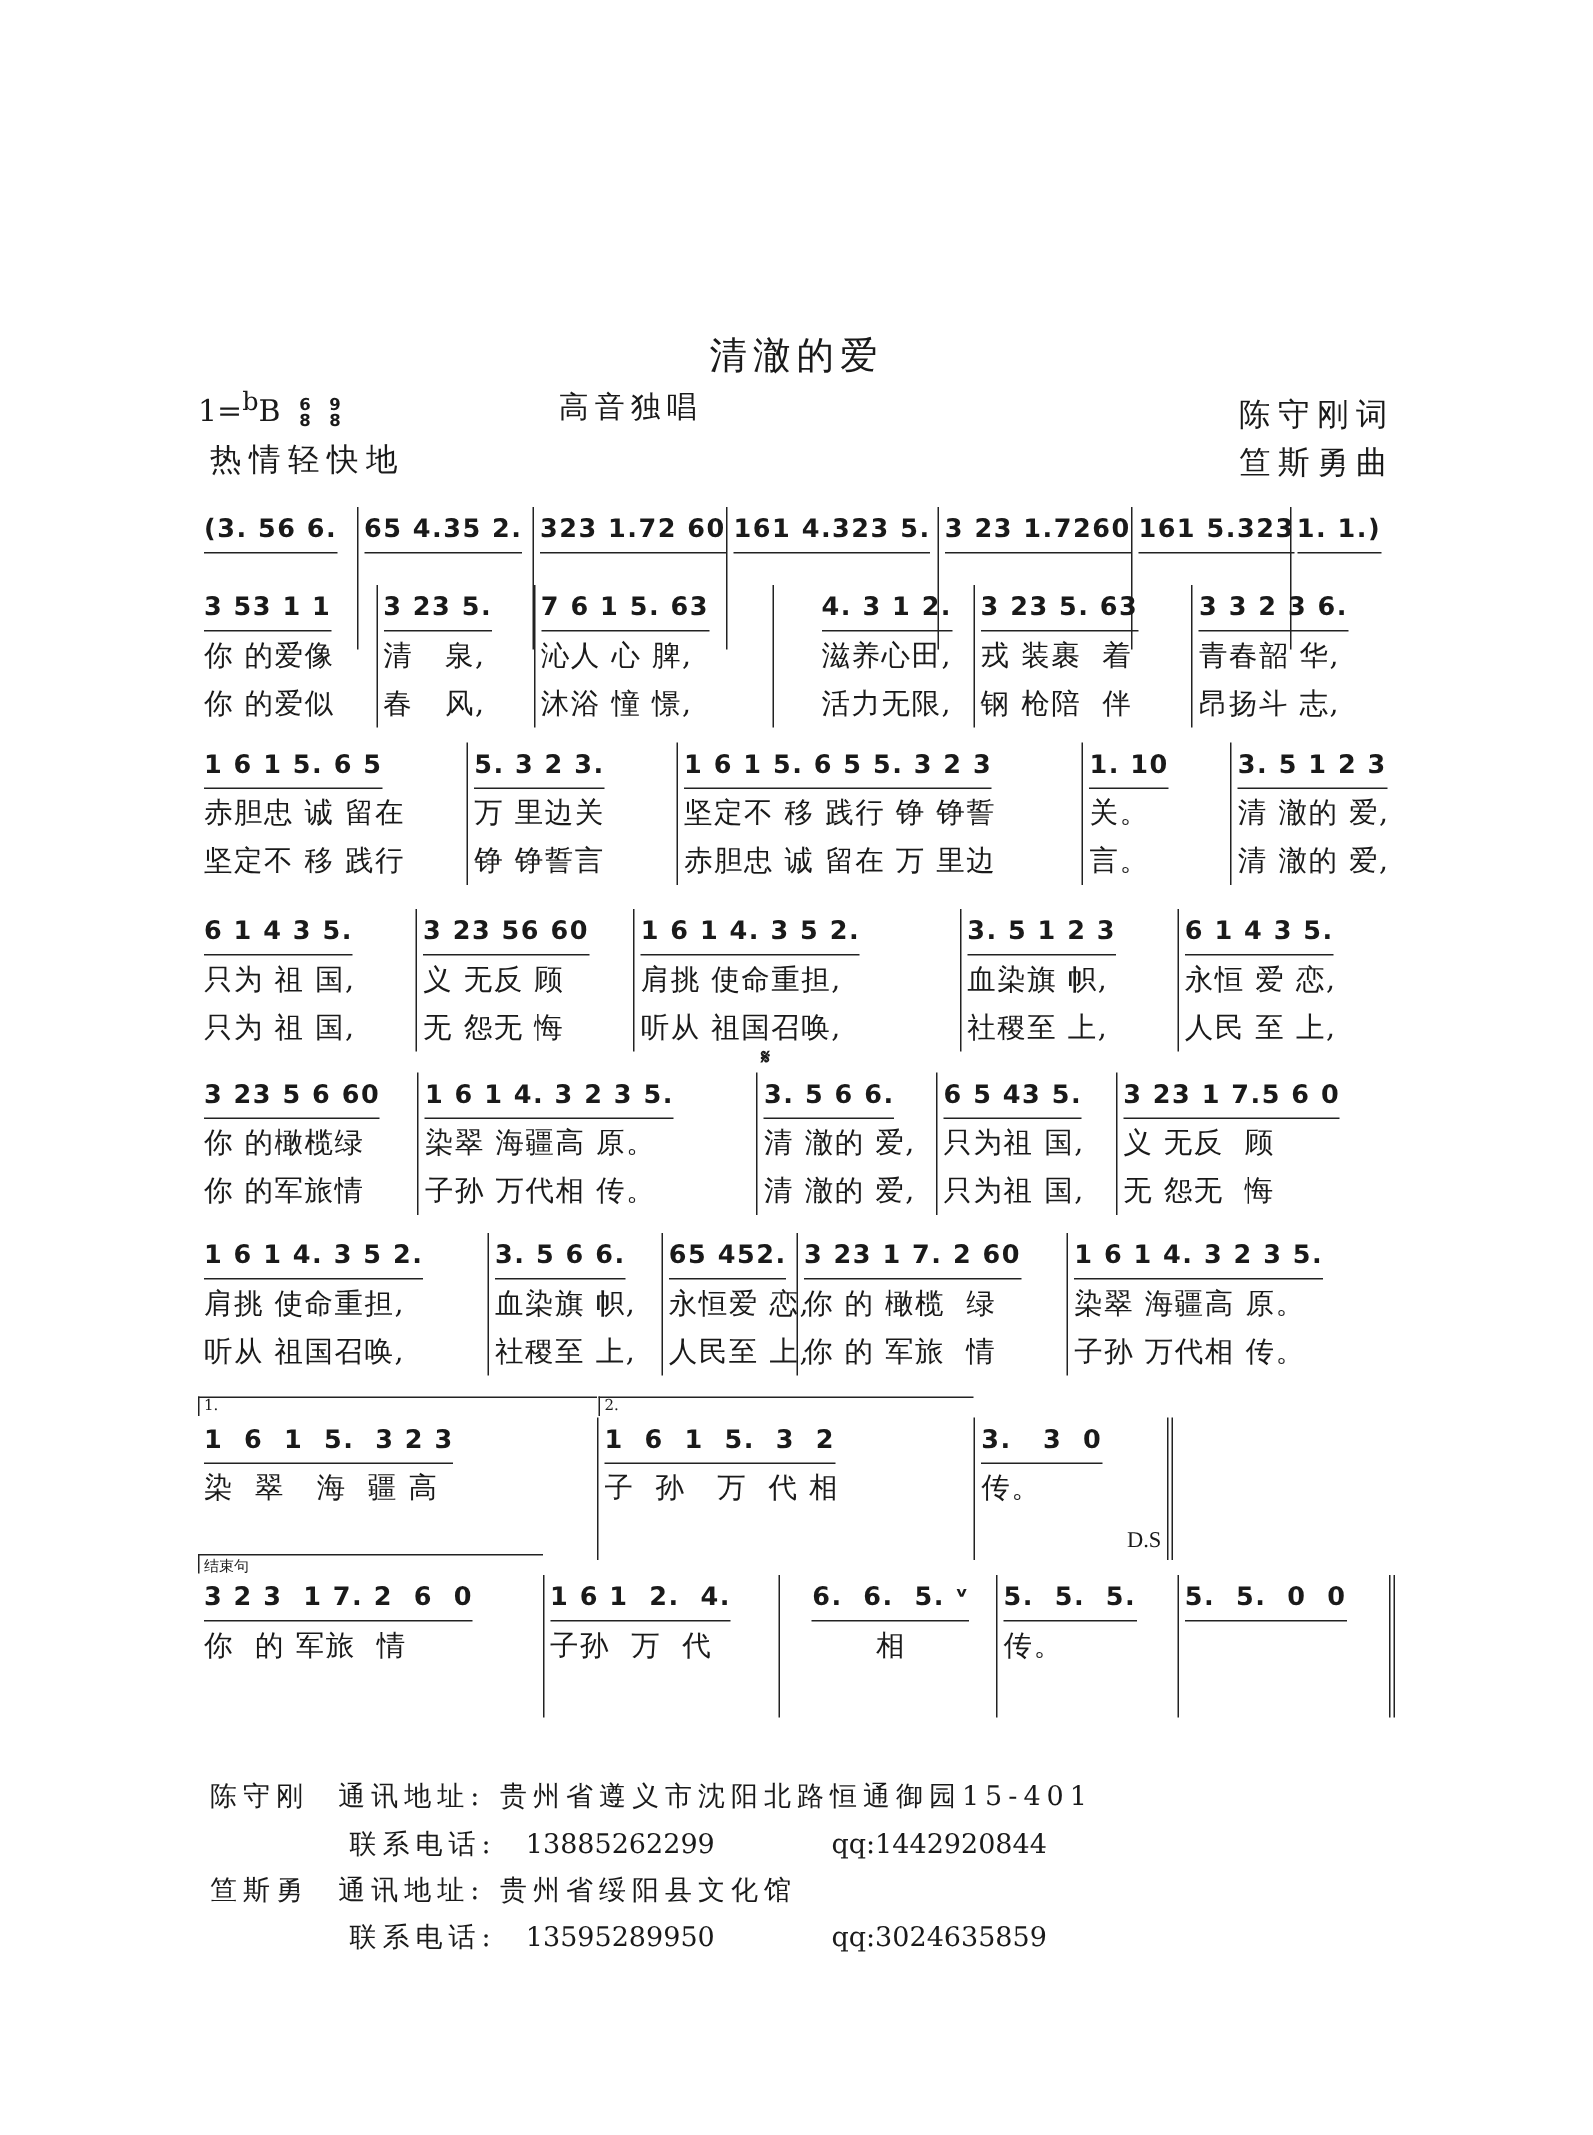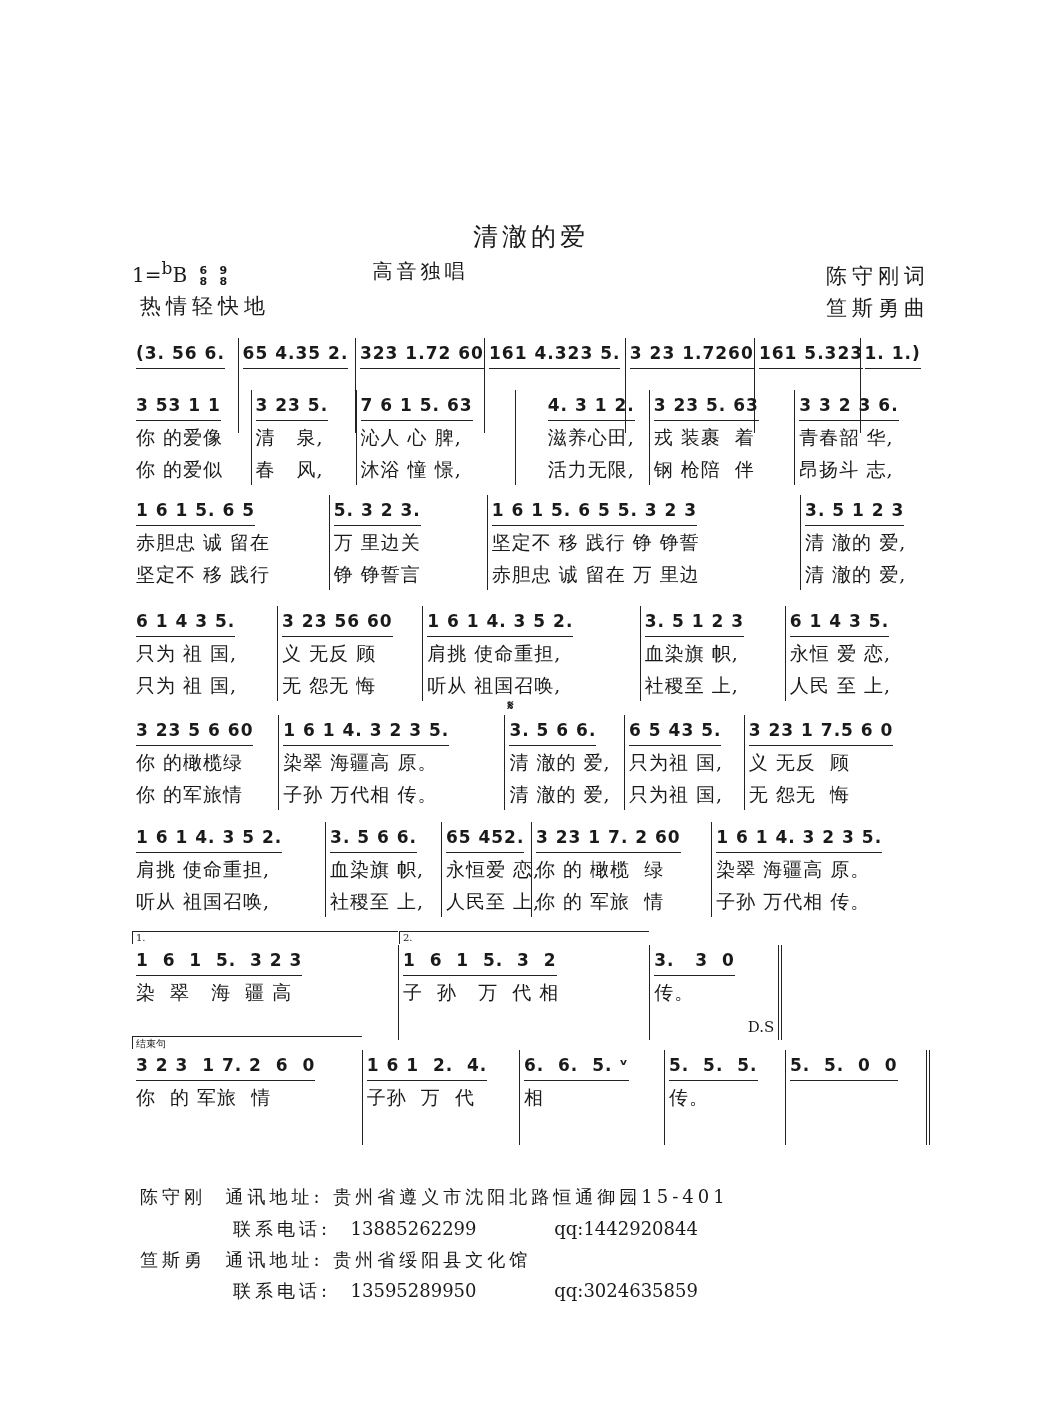--- a/index.html
+++ b/index.html
@@ -17,21 +17,21 @@
   .composer { right: 132px; top: 294px; font-size: 21px; letter-spacing: 5px; }
 
   .system { position: absolute; left: 132px; width: 798px; display: flex; }
   .measure { position: relative; border-left: 1.5px solid #222; box-sizing: border-box; padding-left: 4px; }
   .measure.first { border-left: none; }
   .measure.final-bar { border-right: 4px double #222; }
   .notes { font-family: "DejaVu Sans", sans-serif; font-weight: bold; font-size: 17px; white-space: pre; height: 30px; line-height: 30px; letter-spacing: 1px; border-bottom: 1.5px solid #222; display: inline-block; }
   .lyric { font-size: 19px; white-space: pre; height: 32px; line-height: 32px; letter-spacing: 1px; }
   .volta { position: absolute; top: -14px; left: 0; right: 0; height: 12px; border-top: 1.5px solid #222; border-left: 1.5px solid #222; font-size: 10px; padding-left: 3px; }
   .segno { position: absolute; top: -18px; left: 2px; font-size: 14px; font-weight: bold; }
-  .ds { position: absolute; right: 4px; bottom: 4px; font-size: 15px; }
+  .ds { position: absolute; right: 4px; bottom: 4px; font-size: 15px; font-family: Liberation Serif, serif; }
   .footer { left: 140px; font-size: 18px; letter-spacing: 4px; }
   .footer .num { letter-spacing: 0; }
 </style>
 </head>
 <body>
 
 <div class="abs title">清澈的爱</div>
 <div class="abs subtitle">高音独唱</div>
 <div class="abs key">
   <span>1=</span><sup>b</sup><span>B</span>
@@ -57,20 +57,21 @@
       <div class="measure" style="width: 101.564px;"><div class="notes">3 23 5.</div><div class="lyric">清   泉,</div><div class="lyric">春   风,</div></div>
       <div class="measure" style="width: 159.6px;"><div class="notes">7 6 1 5. 63</div><div class="lyric">沁人 心 脾,</div><div class="lyric">沐浴 憧 憬,</div></div>
       <div class="measure" style="width: 130.582px; padding-left: 32px;"><div class="notes">4. 3 1 2.</div><div class="lyric">滋养心田,</div><div class="lyric">活力无限,</div></div>
       <div class="measure" style="width: 145.091px;"><div class="notes">3 23 5. 63</div><div class="lyric">戎 装裹  着</div><div class="lyric">钢 枪陪  伴</div></div>
       <div class="measure" style="width: 145.091px;"><div class="notes">3 3 2 3 6.</div><div class="lyric">青春韶 华,</div><div class="lyric">昂扬斗 志,</div></div>
     </div>
     <div class="system" style="top: 495px; gap: 41px;">
       <div class="measure first" style="width: 168px;"><div class="notes">1 6 1 5. 6 5</div><div class="lyric">赤胆忠 诚 留在</div><div class="lyric">坚定不 移 践行</div></div>
       <div class="measure" style="width: 126px;"><div class="notes">5. 3 2 3.</div><div class="lyric">万 里边关</div><div class="lyric">铮 铮誓言</div></div>
       <div class="measure" style="width: 294px;"><div class="notes">1 6 1 5. 6 5 5. 3 2 3</div><div class="lyric">坚定不 移 践行 铮 铮誓</div><div class="lyric">赤胆忠 诚 留在 万 里边</div></div>
+      <div class="measure" style="width: 70px;"><div class="notes">1. 10</div><div class="lyric">关。</div><div class="lyric">言。</div></div>
       <div class="measure" style="width: 140px;"><div class="notes">3. 5 1 2 3</div><div class="lyric">清 澈的 爱,</div><div class="lyric">清 澈的 爱,</div></div>
     </div>
     <div class="system" style="top: 606px;">
       <div class="measure first" style="width: 145.091px;"><div class="notes">6 1 4 3 5.</div><div class="lyric">只为 祖 国,</div><div class="lyric">只为 祖 国,</div></div>
       <div class="measure" style="width: 145.091px;"><div class="notes">3 23 56 60</div><div class="lyric">义 无反 顾</div><div class="lyric">无 怨无 悔</div></div>
       <div class="measure" style="width: 217.636px;"><div class="notes">1 6 1 4. 3 5 2.</div><div class="lyric">肩挑 使命重担,</div><div class="lyric">听从 祖国召唤,</div></div>
       <div class="measure" style="width: 145.091px;"><div class="notes">3. 5 1 2 3</div><div class="lyric">血染旗 帜,</div><div class="lyric">社稷至 上,</div></div>
       <div class="measure" style="width: 145.091px;"><div class="notes">6 1 4 3 5.</div><div class="lyric">永恒 爱 恋,</div><div class="lyric">人民 至 上,</div></div>
     </div>
     <div class="system" style="top: 715px;">
@@ -88,21 +89,21 @@
       <div class="measure" style="width: 218.806px;"><div class="notes">1 6 1 4. 3 2 3 5.</div><div class="lyric">染翠 海疆高 原。</div><div class="lyric">子孙 万代相 传。</div></div>
     </div>
     <div class="system" style="top: 945px;">
       <div class="measure first" style="width: 266px;"><div class="volta">1.</div><div class="notes">1  6  1  5.  3 2 3</div><div class="lyric">染  翠   海  疆 高</div><div class="lyric"></div></div>
       <div class="measure" style="width: 251.222px;"><div class="volta">2.</div><div class="notes">1  6  1  5.  3  2</div><div class="lyric">子  孙   万  代 相</div><div class="lyric"></div></div>
       <div class="measure final-bar" style="width: 133px;"><div class="notes">3.   3  0</div><div class="lyric">传。</div><div class="lyric"></div><div class="ds">D.S</div></div>
     </div>
     <div class="system" style="top: 1050px;">
       <div class="measure first" style="width: 229.727px;"><div class="volta">结束句</div><div class="notes">3 2 3  1 7. 2  6  0</div><div class="lyric">你  的 军旅  情</div><div class="lyric"></div></div>
       <div class="measure" style="width: 157.182px;"><div class="notes">1 6 1  2.  4.</div><div class="lyric">子孙  万  代</div><div class="lyric"></div></div>
-      <div class="measure" style="width: 145.091px;"><div class="notes">6.  6.  5. ᵛ</div><div class="lyric">相</div><div class="lyric"></div></div>
+      <div class="measure" style="width: 145.091px; text-align: center;"><div class="notes">6.  6.  5. ᵛ</div><div class="lyric">相</div><div class="lyric"></div></div>
       <div class="measure" style="width: 120.909px;"><div class="notes">5.  5.  5.</div><div class="lyric">传。</div><div class="lyric"></div></div>
       <div class="measure final-bar" style="width: 145.091px;"><div class="notes">5.  5.  0  0</div><div class="lyric"></div><div class="lyric"></div></div>
     </div>
   </div>
 
 <div class="abs footer" style="top:1185px;">
   <span>陈守刚</span>&nbsp;&nbsp;<span>通讯地址:</span>&nbsp;<span>贵州省遵义市沈阳北路恒通御园15-401</span>
 </div>
 <div class="abs footer" style="top:1217px; left:233px;">
   <span>联系电话:</span>&nbsp;&nbsp;<span class="num">13885262299</span>&nbsp;&nbsp;&nbsp;&nbsp;&nbsp;&nbsp;&nbsp;&nbsp;<span class="num">qq:1442920844</span>

